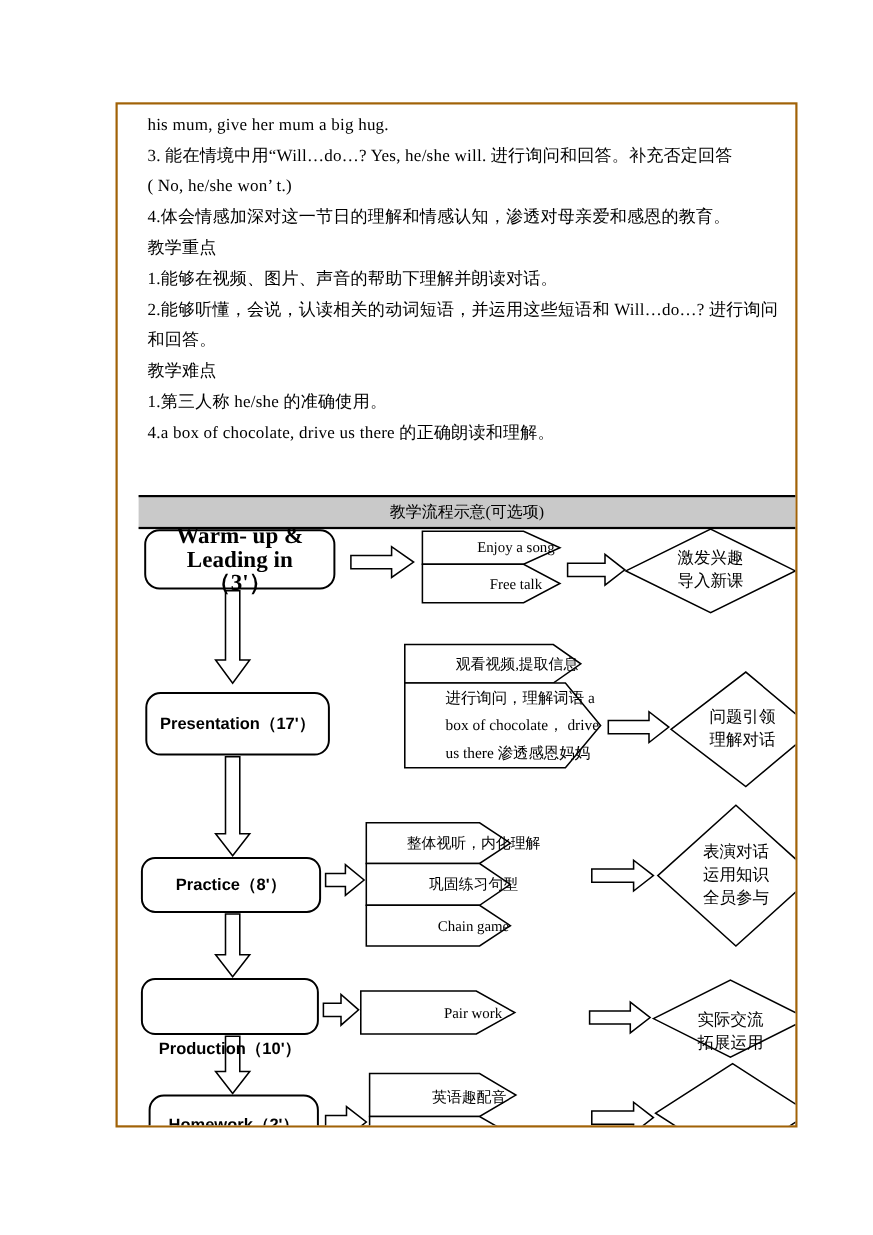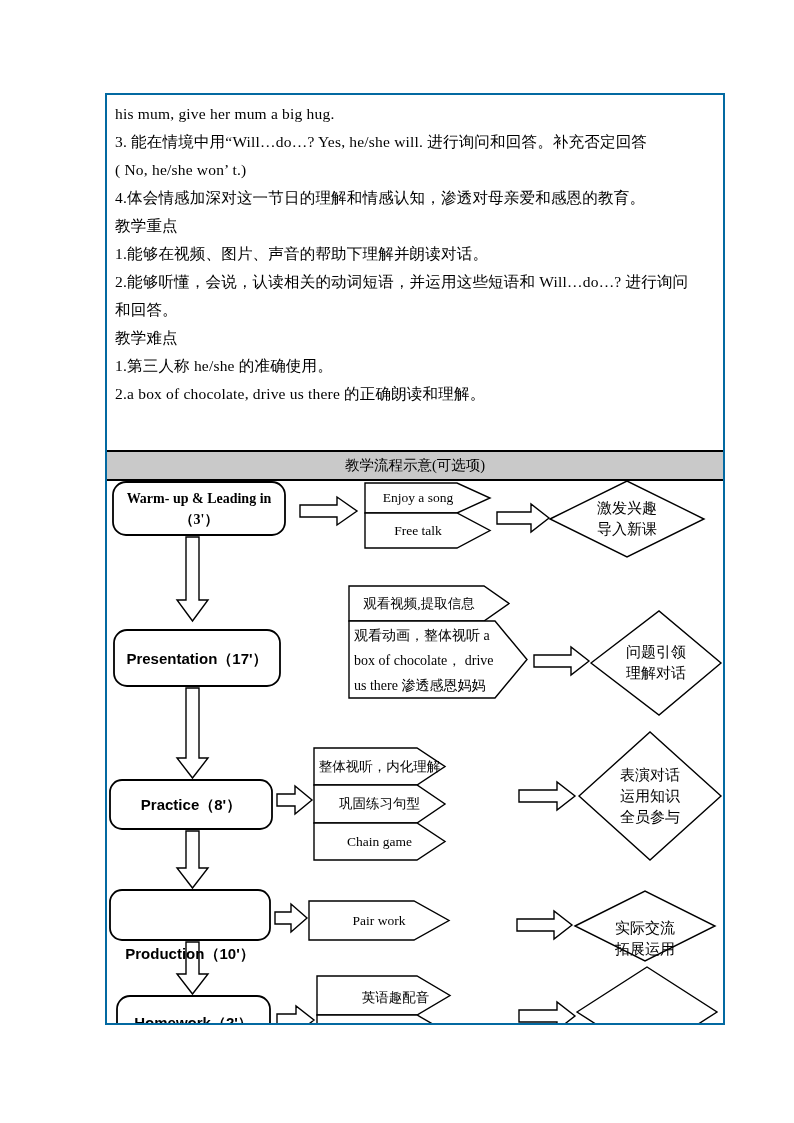--- a/index.html
+++ b/index.html
@@ -3,22 +3,22 @@
 <meta charset="utf-8">
 <style>
   html,body{margin:0;padding:0;}
   body{
     width:794px;height:1123px;position:relative;background:#ffffff;
     font-family:"Liberation Serif","DejaVu Serif",serif;color:#000;
     overflow:hidden;
   }
   .doc-table{
     position:absolute;left:105px;top:93px;width:620px;height:932px;
-    border:2px solid #0369a1;box-sizing:border-box;
-    display:flex;flex-direction:column;background:#fff;
+    border:2px solid #a16207;box-sizing:border-box;
+    display:flex;flex-direction:column;background:#fff;padding-left:19px;
   }
   .text-row{
     height:315px;box-sizing:border-box;padding:5px 8px 0 8px;overflow:hidden;
   }
   .body-line{
     font-size:15.5px;line-height:28px;white-space:nowrap;letter-spacing:0.2px;
   }
   .gray-row{
     height:31px;box-sizing:border-box;background:#c9c9c9;
     border-top:2px solid #000;border-bottom:2px solid #000;
@@ -32,23 +32,23 @@
   .chart-row svg{position:absolute;left:0;top:0;}
   .fc-text{
     position:absolute;display:flex;flex-direction:column;
     align-items:center;justify-content:center;text-align:center;
     font-size:13.5px;line-height:18px;
   }
   .stage-label{
     font-weight:bold;font-size:15px;line-height:21px;
     font-family:"Liberation Sans","DejaVu Sans",sans-serif;
   }
-  .stage-label.serif{font-family:"Liberation Serif","DejaVu Serif",serif;font-size:14px;}
+  .stage-label.serif{font-family:"Liberation Serif","DejaVu Serif",serif;font-size:21px;}
   .diamond-text{font-size:15px;line-height:21px;text-align:center;}
-  .pent-text{font-size:13.5px;}
+  .pent-text{font-size:13.5px;margin-left:32px;}
   .pent-text.multiline{
     align-items:flex-start;text-align:left;justify-content:center;
     font-size:14px;line-height:25px;
   }
   .clipped{overflow:hidden;justify-content:flex-start;}
   svg polygon, svg rect{fill:#ffffff;stroke:#000000;}
   .shape{stroke-width:1.4;}
   .box{stroke-width:1.8;}
 </style>
 </head>
@@ -60,21 +60,21 @@
     <div class="body-line">his mum, give her mum a big hug.</div>
     <div class="body-line">3. 能在情境中用“Will…do…? Yes, he/she will. 进行询问和回答。补充否定回答</div>
     <div class="body-line">( No, he/she won’ t.)</div>
     <div class="body-line">4.体会情感加深对这一节日的理解和情感认知，渗透对母亲爱和感恩的教育。</div>
     <div class="body-line">教学重点</div>
     <div class="body-line">1.能够在视频、图片、声音的帮助下理解并朗读对话。</div>
     <div class="body-line">2.能够听懂，会说，认读相关的动词短语，并运用这些短语和 Will…do…? 进行询问</div>
     <div class="body-line">和回答。</div>
     <div class="body-line">教学难点</div>
     <div class="body-line">1.第三人称 he/she 的准确使用。</div>
-    <div class="body-line">2.a box of chocolate, drive us there 的正确朗读和理解。</div>
+    <div class="body-line">4.a box of chocolate, drive us there 的正确朗读和理解。</div>
   </div>
 
   <div class="gray-row">
     <span>教学流程示意(可选项)</span>
   </div>
 
   <div class="chart-row">
     <svg width="616" height="582" viewBox="0 0 616 582">
 
       <rect class="box" x="6" y="1" width="172" height="53" rx="13"></rect>
@@ -127,21 +127,21 @@
     <div class="fc-text pent-text" style="left:258px;top:2px;width:106px;height:30px;">Enjoy a song</div>
     <div class="fc-text pent-text" style="left:258px;top:32px;width:106px;height:35px;">Free talk</div>
     <div class="fc-text diamond-text" style="left:443px;top:0px;width:154px;height:76px;">
       <span>激发兴趣</span>
       <span>导入新课</span>
     </div>
 
     <div class="fc-text stage-label" style="left:7px;top:149px;width:166px;height:56px;">Presentation（17'）</div>
     <div class="fc-text pent-text" style="left:244px;top:105px;width:136px;height:35px;">观看视频,提取信息</div>
     <div class="fc-text pent-text multiline" style="left:247px;top:142px;width:148px;height:75px;">
-      <span>观看动画，整体视听 a</span>
+      <span>进行询问，理解词语 a</span>
       <span>box of chocolate， drive</span>
       <span>us there 渗透感恩妈妈</span>
     </div>
     <div class="fc-text diamond-text" style="left:484px;top:130px;width:130px;height:104px;">
       <span>问题引领</span>
       <span>理解对话</span>
     </div>
 
     <div class="fc-text stage-label" style="left:3px;top:299px;width:162px;height:49px;">Practice（8'）</div>
     <div class="fc-text pent-text" style="left:207px;top:267px;width:131px;height:37px;">整体视听，内化理解</div>
@@ -154,16 +154,16 @@
     </div>
 
     <div class="fc-text stage-label" style="left:3px;top:409px;width:160px;height:50px;margin-top:38px;">Production（10'）</div>
     <div class="fc-text pent-text" style="left:202px;top:420px;width:140px;height:39px;">Pair work</div>
     <div class="fc-text diamond-text clipped" style="left:468px;top:437px;width:140px;height:38px;">
       <span>实际交流</span>
       <span>拓展运用</span>
     </div>
 
     <div class="fc-text stage-label" style="left:10px;top:515px;width:153px;height:52px;">Homework（2'）</div>
-    <div class="fc-text pent-text" style="left:222px;top:495px;width:133px;height:44px;">英语趣配音</div>
+    <div class="fc-text pent-text" style="left:202px;top:495px;width:133px;height:44px;">英语趣配音</div>
     <div class="fc-text pent-text" style="left:206px;top:534px;width:141px;height:38px;font-size:13px;">Make a card for mum</div>
   </div>
 </div>
 
 </body></html>

